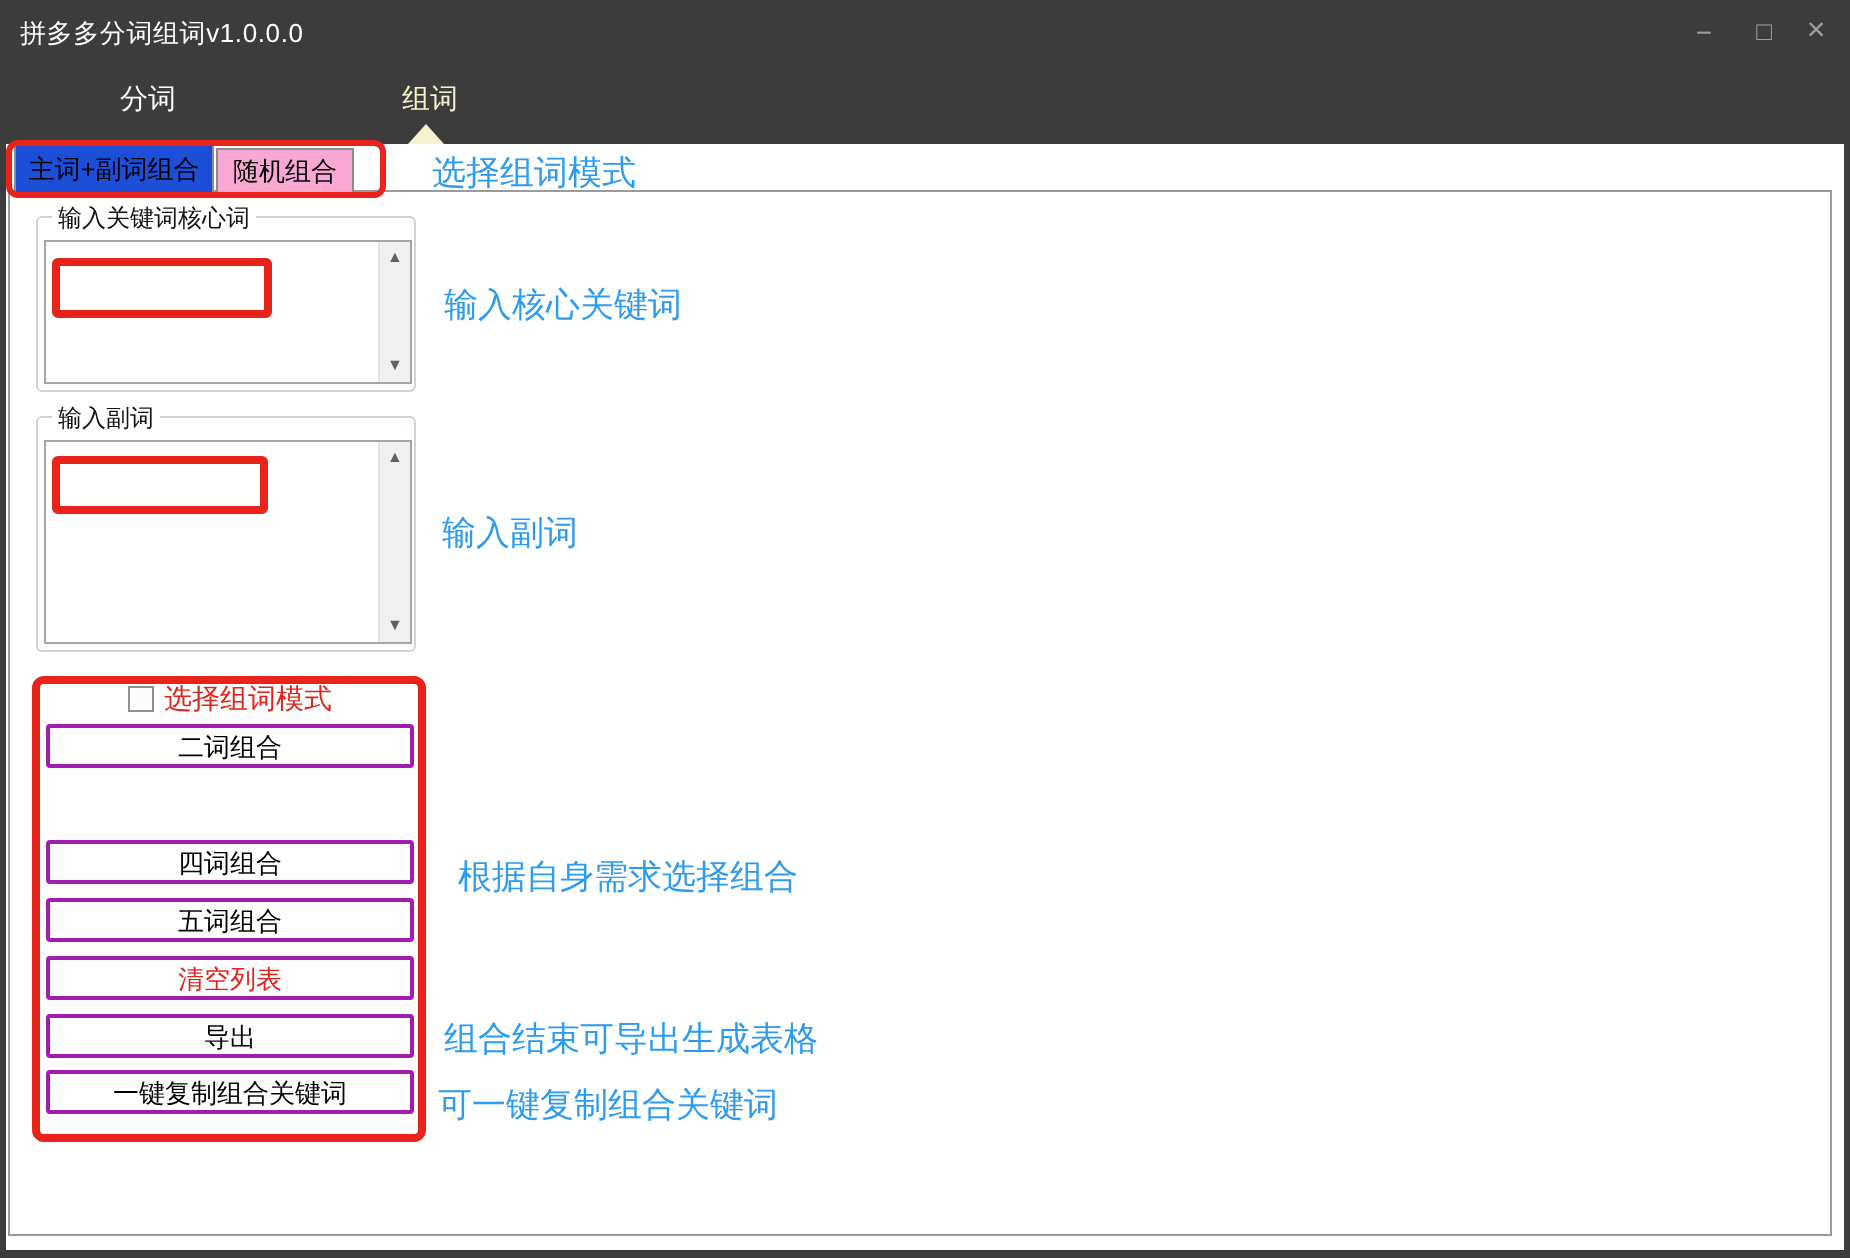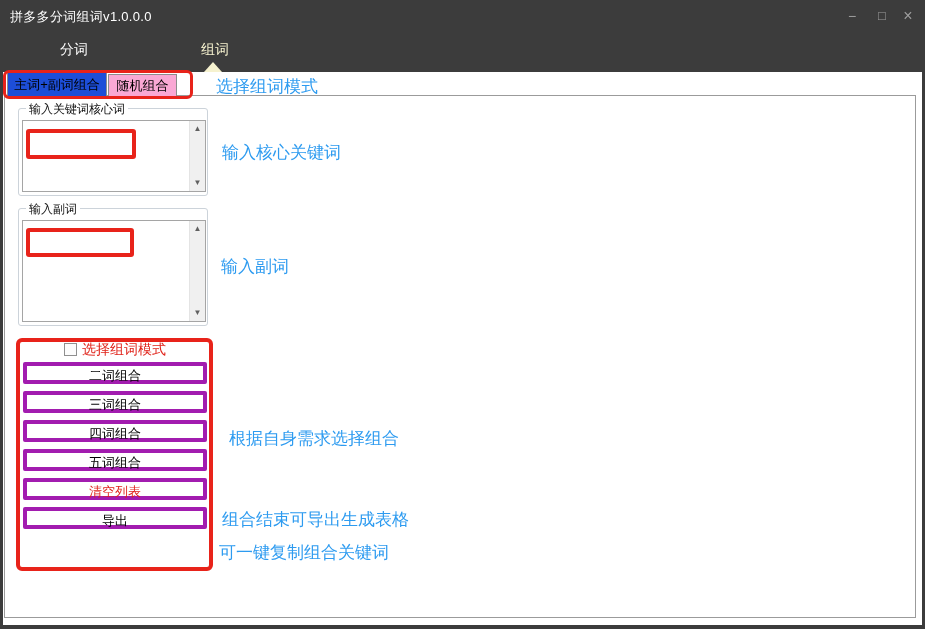--- a/index.html
+++ b/index.html
@@ -129,21 +129,21 @@
   .checkbox {
     position: absolute; left: 61px; top: 271px; width: 13px; height: 13px;
     background: #fcfcfc; border: 1px solid #8f8f8f; z-index: 4; cursor: default;
   }
   .check-label {
     position: absolute; left: 79px; top: 269px; color: #e0241b;
     font-size: 14px; z-index: 4;
   }
   .action-btn {
     position: absolute; left: 20px; width: 184px; height: 22px;
-    background: #ffffff; border: 4px solid #a21caf; border-radius: 2px;
+    background: #ffffff; border: 2px solid #a21caf; border-radius: 2px;
     font-size: 13px; font-family: inherit; color: #000;
     text-align: center; line-height: 19px; z-index: 4; cursor: default;
   }
   .action-btn.b0 { top: 290px; }
   .action-btn.b1 { top: 319px; }
   .action-btn.b2 { top: 348px; }
   .action-btn.b3 { top: 377px; }
   .action-btn.b4 { top: 406px; color: #e0241b; }
   .action-btn.b5 { top: 435px; }
   .action-btn.b6 { top: 463px; }
@@ -198,22 +198,22 @@
     </div>
   </div>
   <div class="red-rect r2"></div>
   <div class="blue-ann sub">输入副词</div>
 
   <div class="ann-box buttons-box"></div>
   <div class="checkbox"></div>
   <div class="check-label">选择组词模式</div>
 
   <button class="action-btn b0">二词组合</button>
-  <button class="action-btn b1">三词组合</button>
   <button class="action-btn b2">四词组合</button>
   <button class="action-btn b3">五词组合</button>
   <button class="action-btn b4">清空列表</button>
   <button class="action-btn b5">导出</button>
+  <button class="action-btn b6">一键复制组合关键词</button>
 
   <div class="blue-ann combine">根据自身需求选择组合</div>
   <div class="blue-ann export">组合结束可导出生成表格</div>
   <div class="blue-ann copy">可一键复制组合关键词</div>
 </div>
 
 </body></html>

